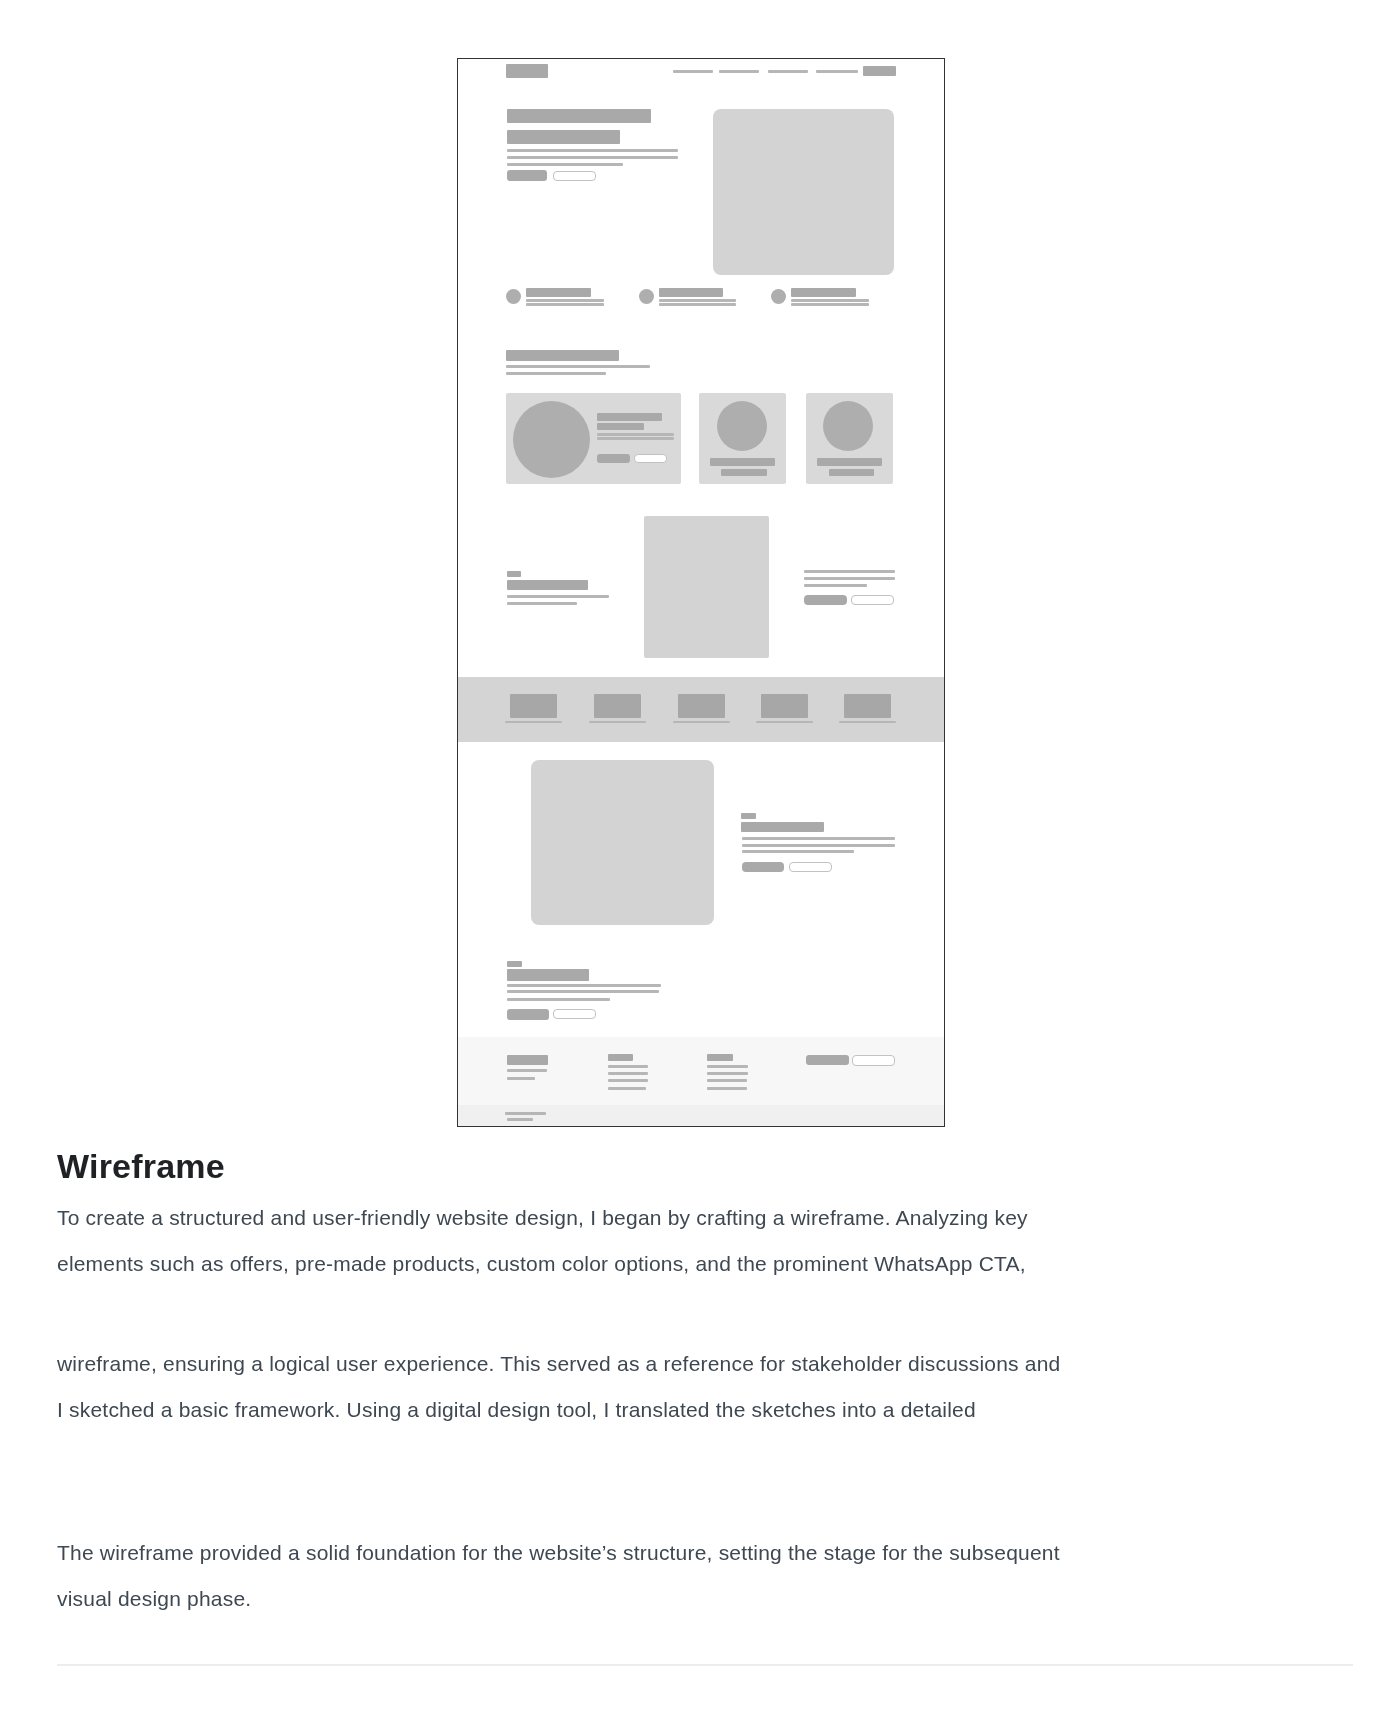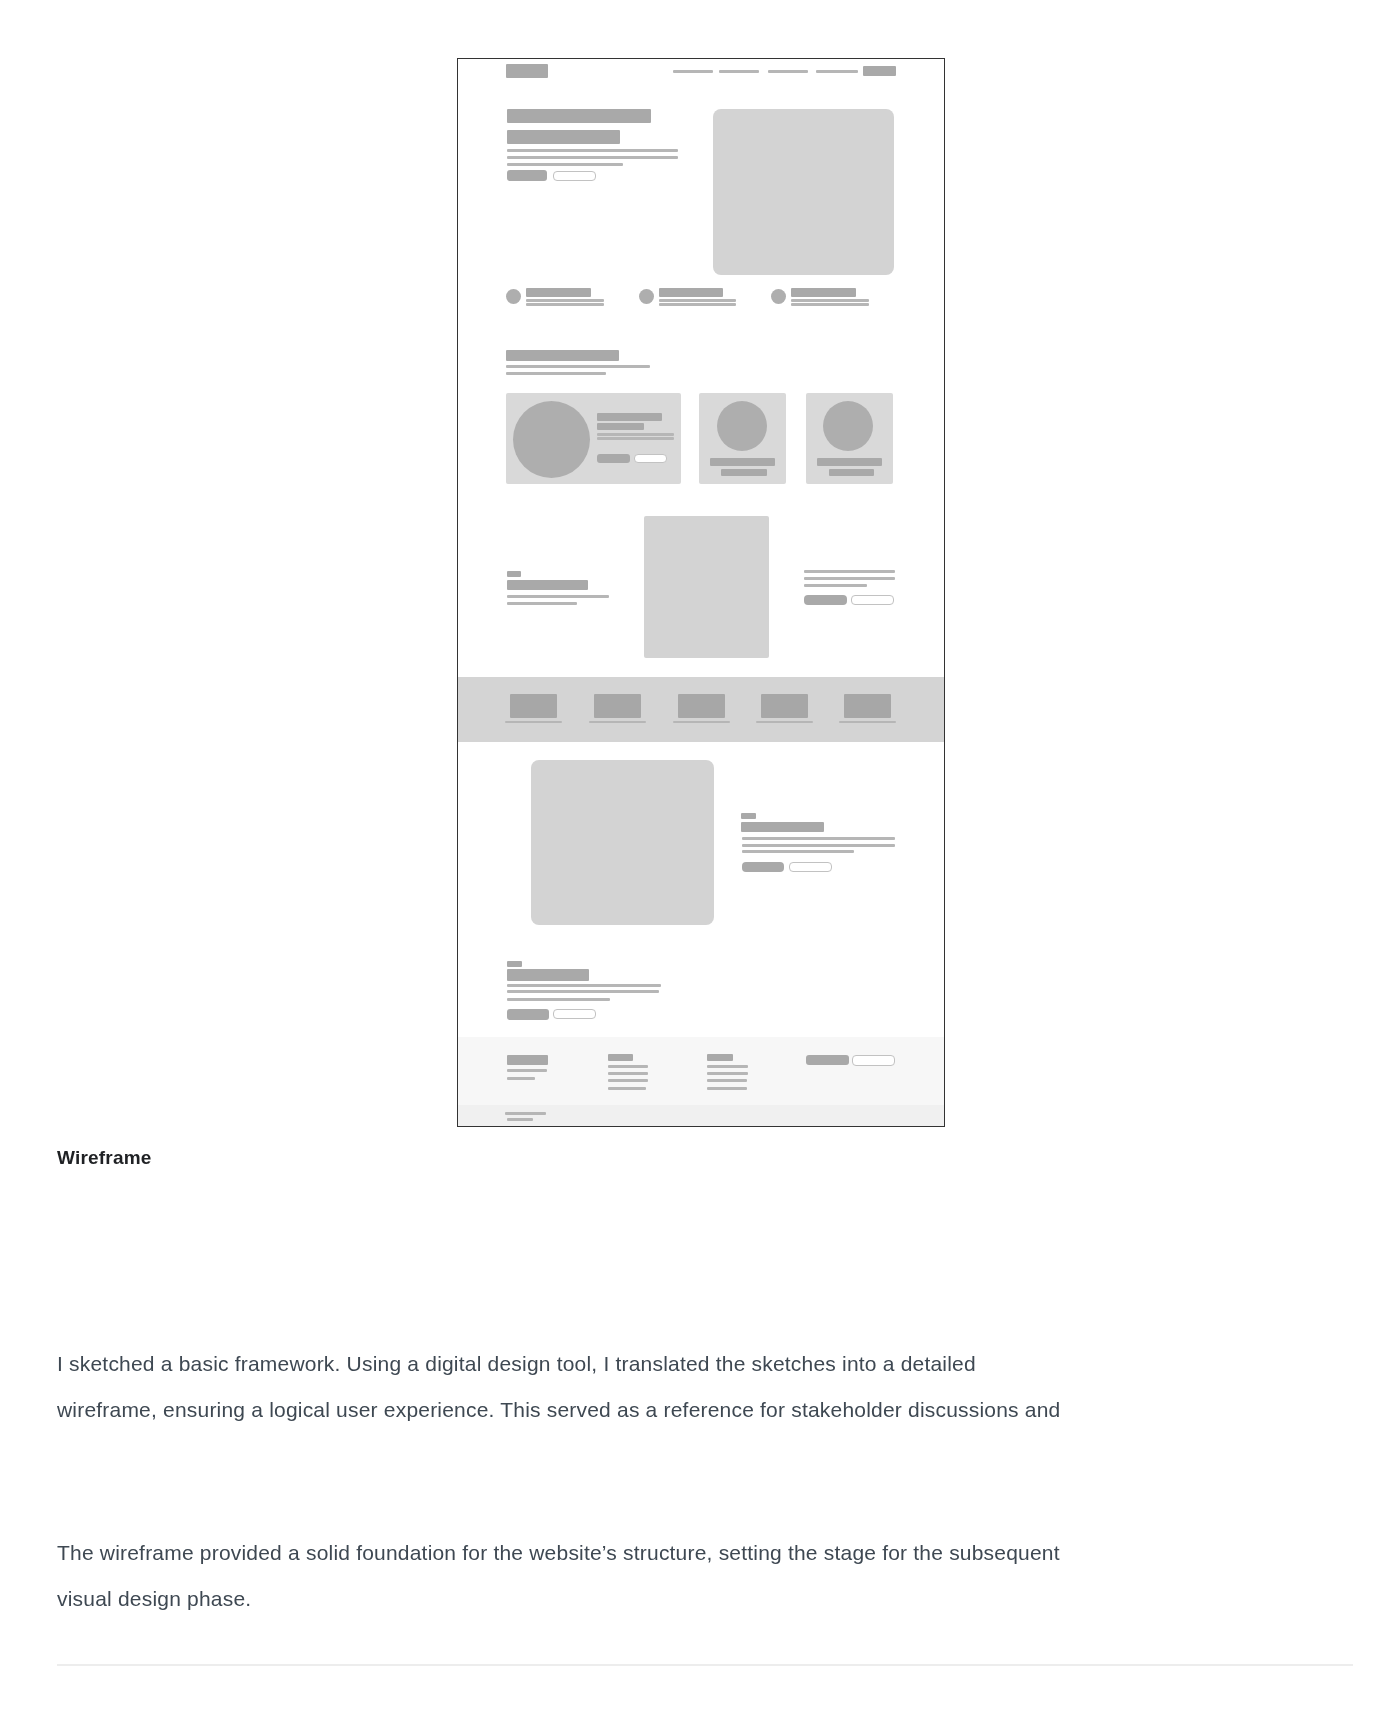--- a/index.html
+++ b/index.html
@@ -16,21 +16,21 @@
   .c  {position:absolute;background:#aeaeae;border-radius:50%;}   
   .fb {position:absolute;background:#a9a9a9;border-radius:3px;}   
   .ob {position:absolute;background:#ffffff;border:1px solid #c2c2c2;border-radius:4px;} 
   .card{position:absolute;background:#d9d9d9;border-radius:2px;}
   .band{position:absolute;left:0;top:618px;width:486px;height:65px;background:#d4d4d4;}
   .foot{position:absolute;left:0;top:978px;width:486px;height:68px;background:#f7f7f7;}
   .sub {position:absolute;left:0;top:1046px;width:486px;height:21px;background:#f0f0f0;}
 
   
   .heading{position:absolute;left:57px;top:1147px;margin:0;
-           font-size:19px;font-weight:bold;color:#1f2124;letter-spacing:.2px;}
+           font-size:34px;font-weight:bold;color:#1f2124;letter-spacing:.2px;}
   .para{position:absolute;left:57px;width:1310px;font-size:21px;line-height:46px;
         color:#3e4852;letter-spacing:.2px;}
   .p1{top:1195px;} .p2{top:1341px;} .p3{top:1530px;}
   .divider{position:absolute;left:57px;top:1664px;width:1296px;height:2px;background:#ededed;}
 </style>
 </head>
 <body>
 
 <main class="page">
 
@@ -151,24 +151,28 @@
       <div class="ob" style="left:394px;top:18px;width:43px;height:11px"></div>
     </div>
     <div class="sub">
       <div class="l" style="left:47px;top:7px;width:41px"></div>
       <div class="l" style="left:49px;top:13px;width:26px"></div>
     </div>
   </figure>
 
   <h2 class="heading">Wireframe</h2>
 
+  <div class="para p1">
+    <div>To create a structured and user-friendly website design, I began by crafting a wireframe. Analyzing key</div>
+    <div>elements such as offers, pre-made products, custom color options, and the prominent WhatsApp CTA,</div>
+  </div>
 
   <div class="para p2">
+    <div>wireframe, ensuring a logical user experience. This served as a reference for stakeholder discussions and</div>
     <div>I sketched a basic framework. Using a digital design tool, I translated the sketches into a detailed</div>
-    <div>wireframe, ensuring a logical user experience. This served as a reference for stakeholder discussions and</div>
   </div>
 
   <div class="para p3">
     <div> The wireframe provided a solid foundation for the website’s structure, setting the stage for the subsequent</div>
     <div>visual design phase.</div>
   </div>
 
   <div class="divider"></div>
 </main>
 

